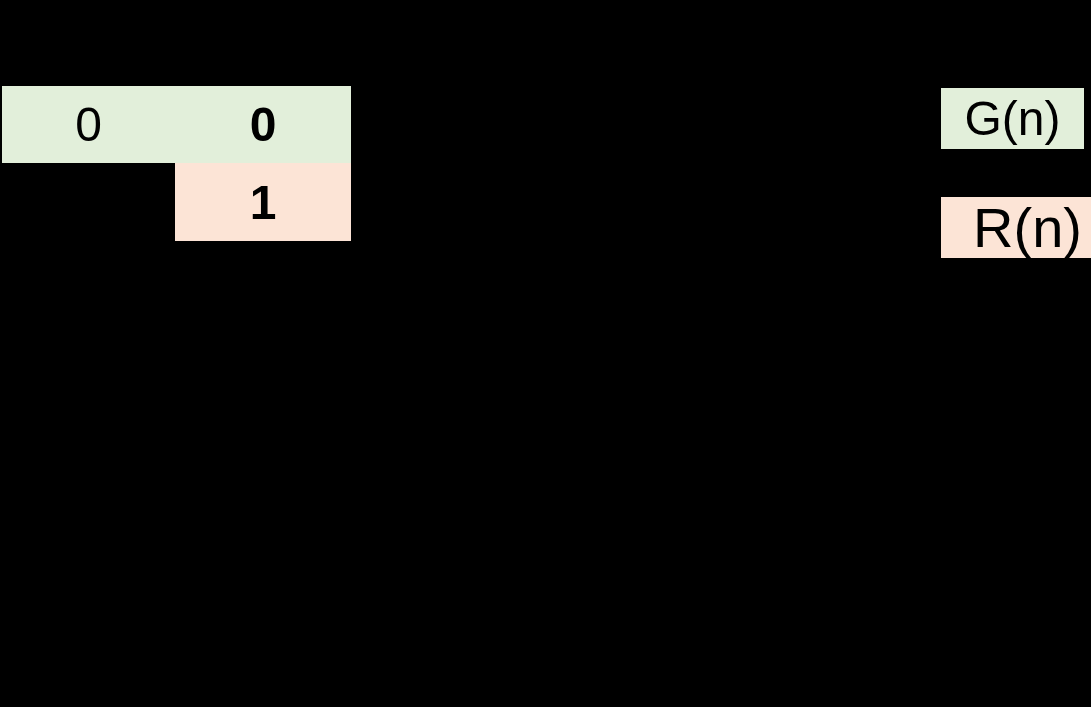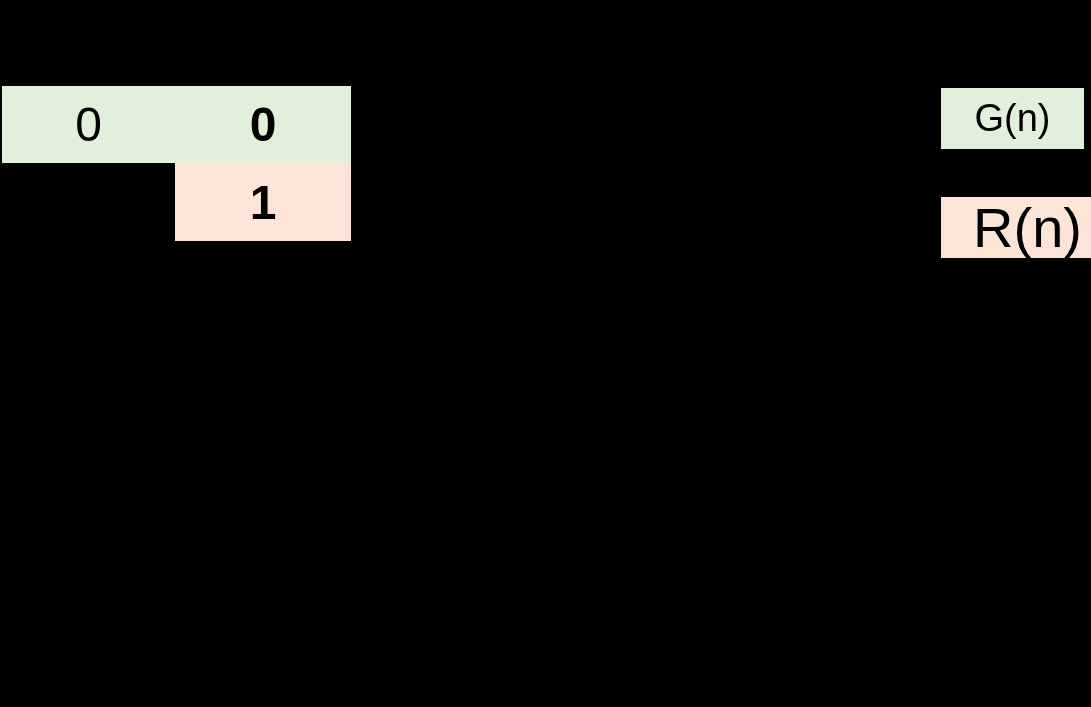--- a/index.html
+++ b/index.html
@@ -55,21 +55,21 @@
     height: 78px;
     font-size: 48px;
     font-weight: 700;
   }
   
   .legend-green {
     left: 941px;
     top: 88px;
     width: 143px;
     height: 61px;
-    font-size: 38px;
+    font-size: 48px;
     font-weight: 400;
   }
   .legend-red {
     left: 941px;
     top: 197px;
     width: 173px;
     height: 61px;
     font-size: 56px;
     font-weight: 400;
   }

